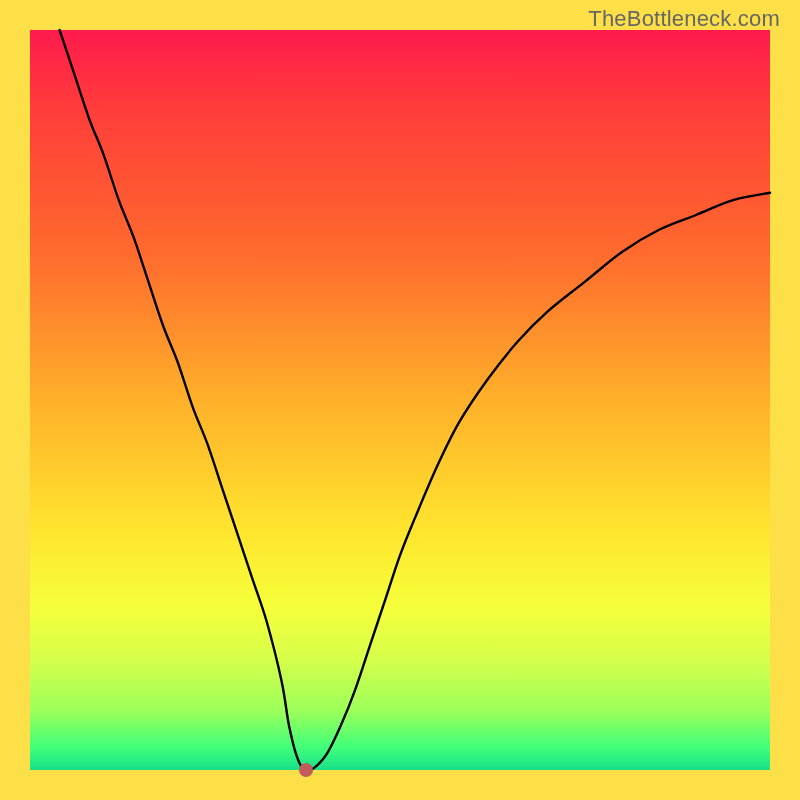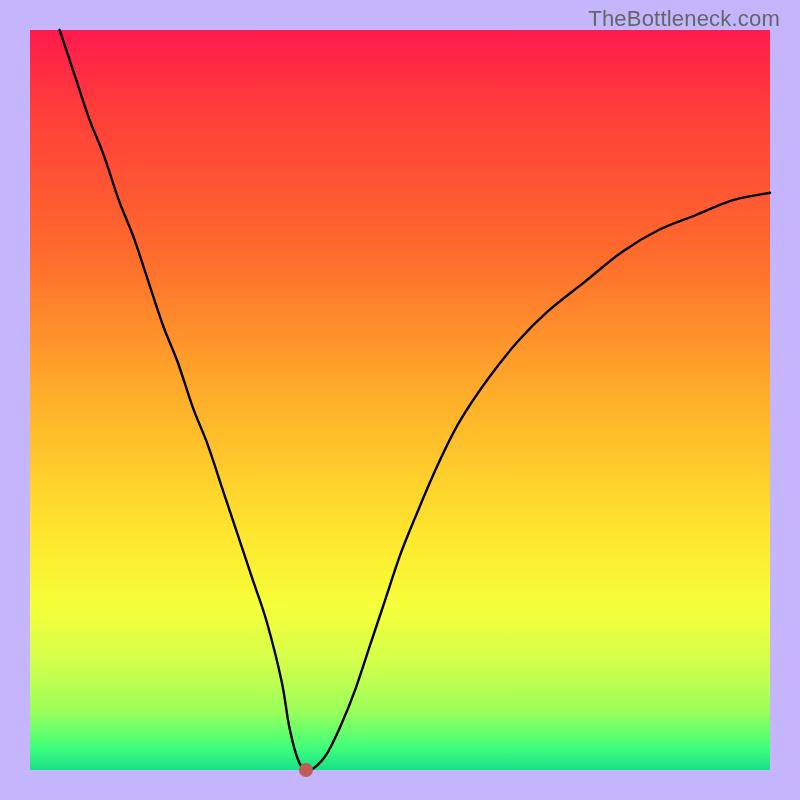--- a/index.html
+++ b/index.html
@@ -8,21 +8,21 @@
     width: 800px;
     height: 800px;
     overflow: hidden;
     background: #000;
     font-family: Arial, Helvetica, sans-serif;
   }
   .frame {
     position: relative;
     width: 800px;
     height: 800px;
-    background: #c4b5fd;
+    background: #fde047;
   }
   .plot-area {
     position: absolute;
     left: 30px;
     top: 30px;
     width: 740px;
     height: 740px;
     
     background: linear-gradient(
       to bottom,

